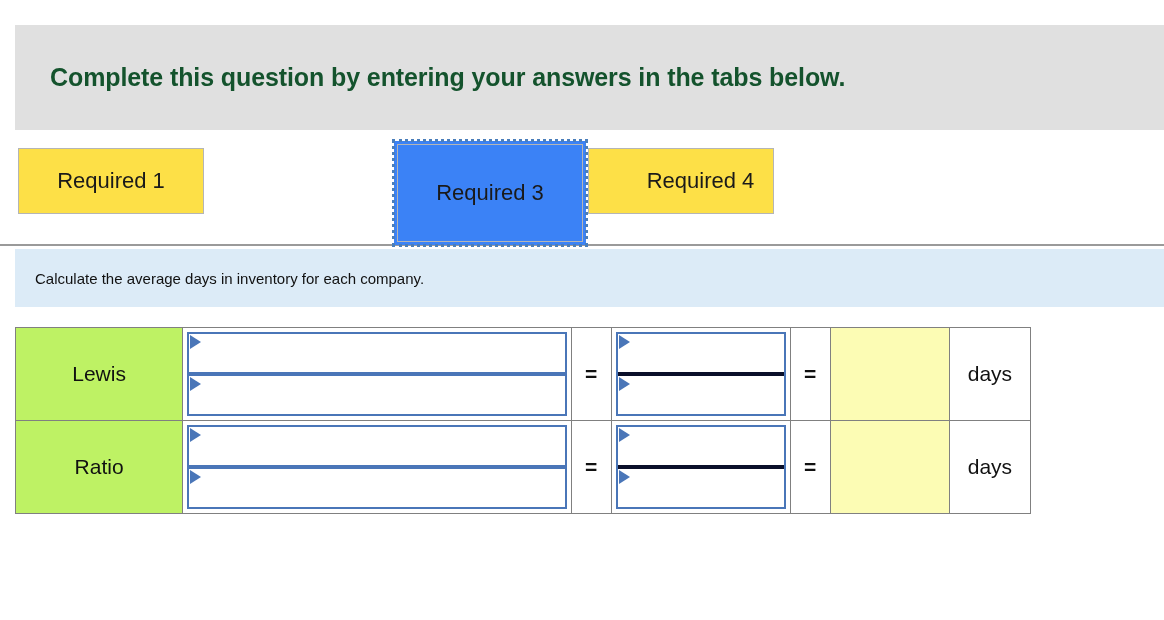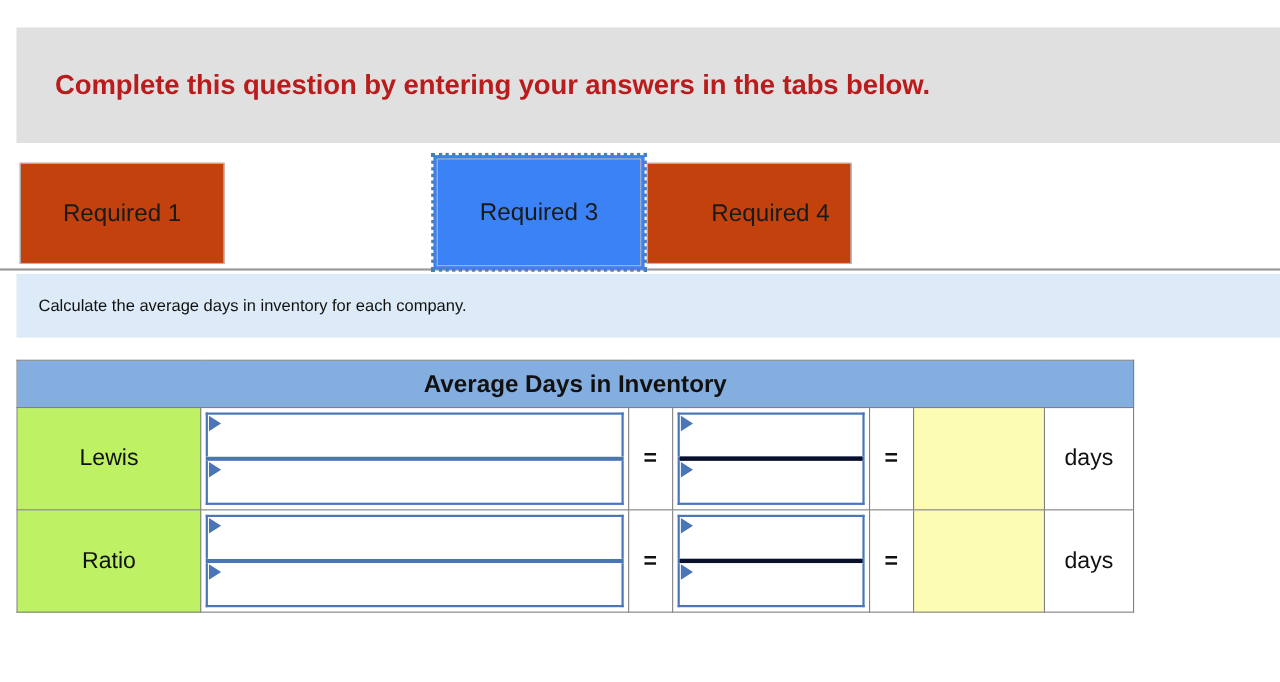--- a/index.html
+++ b/index.html
@@ -24,21 +24,21 @@
     height: 105px;
     background: #e0e0e0;
     display: flex;
     align-items: center;
     box-sizing: border-box;
     padding-left: 35px;
   }
   #question-banner .banner-text {
     font-size: 25px;
     font-weight: bold;
-    color: #b91c1c;
+    color: #14532d;
     letter-spacing: -0.1px;
   }
 
   
   #tab-strip {
     position: absolute;
     left: 0;
     top: 147px;
     width: 1164px;
     height: 98px;
@@ -47,22 +47,22 @@
     position: absolute;
     left: 0;
     top: 97px;
     width: 1164px;
     height: 2px;
     background: #9a9a9a;
   }
   .tab {
     position: absolute;
     top: 1px;
-    height: 92px;
-    background: #c2410c;
+    height: 66px;
+    background: #fde047;
     border: 1px solid #b5b5b5;
     box-sizing: border-box;
     display: flex;
     align-items: center;
     justify-content: center;
     font-size: 22px;
     color: #1a1a1a;
     cursor: pointer;
   }
   .tab.tab-active {
@@ -249,23 +249,20 @@
     <col style="width:167px">
     <col style="width:388px">
     <col style="width:40px">
     <col style="width:179px">
     <col style="width:40px">
     <col style="width:119px">
     <col style="width:81px">
   </colgroup>
 
   <tbody>
-      <tr id="title-row">
-    <td class="hdr-blue" colspan="7">Average Days in Inventory</td>
-  </tr>
 
 
   <tr class="data-row">
     <td class="row-label">Lewis</td>
     <td class="cell-pad">
       <div class="fraction">
         <div class="frac-box top">
           <span class="frac-marker"></span>
           <input class="frac-input" type="text" value="" style="">
         </div>

